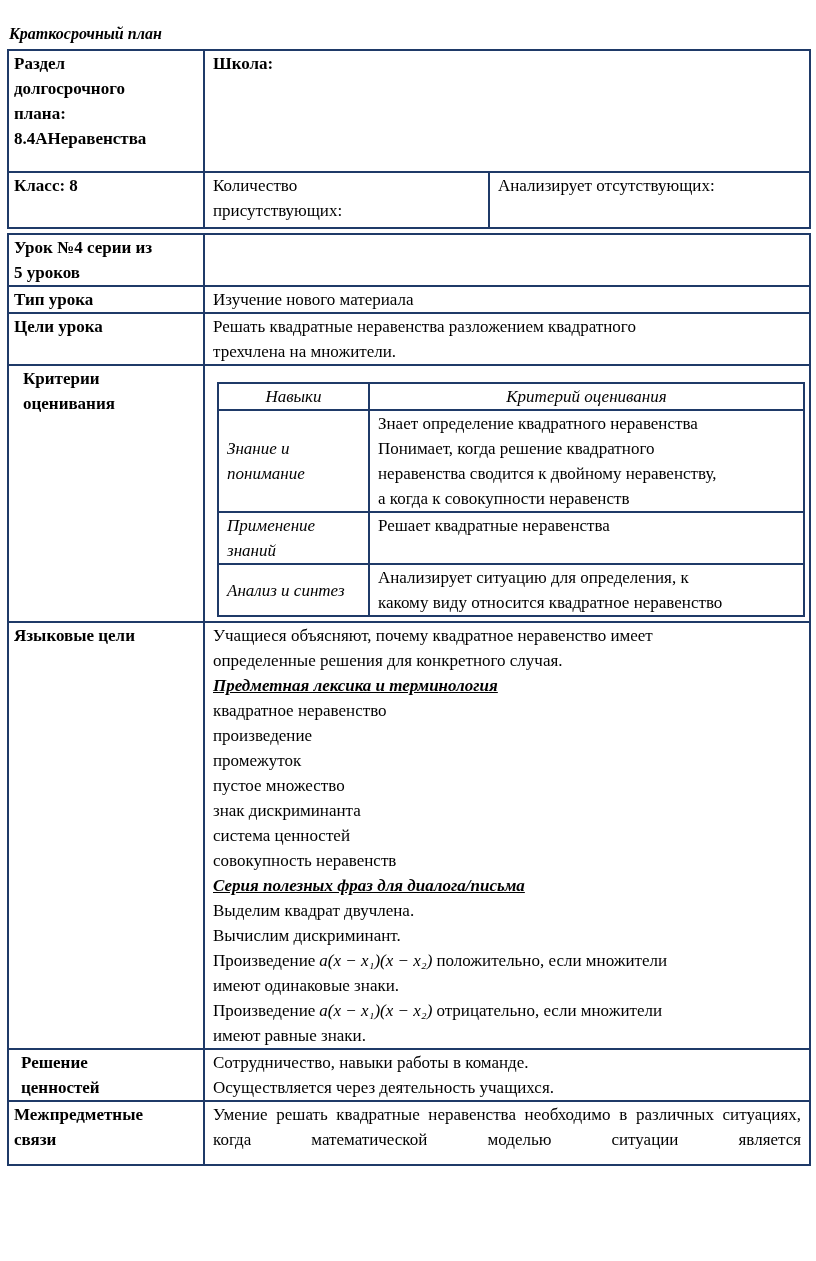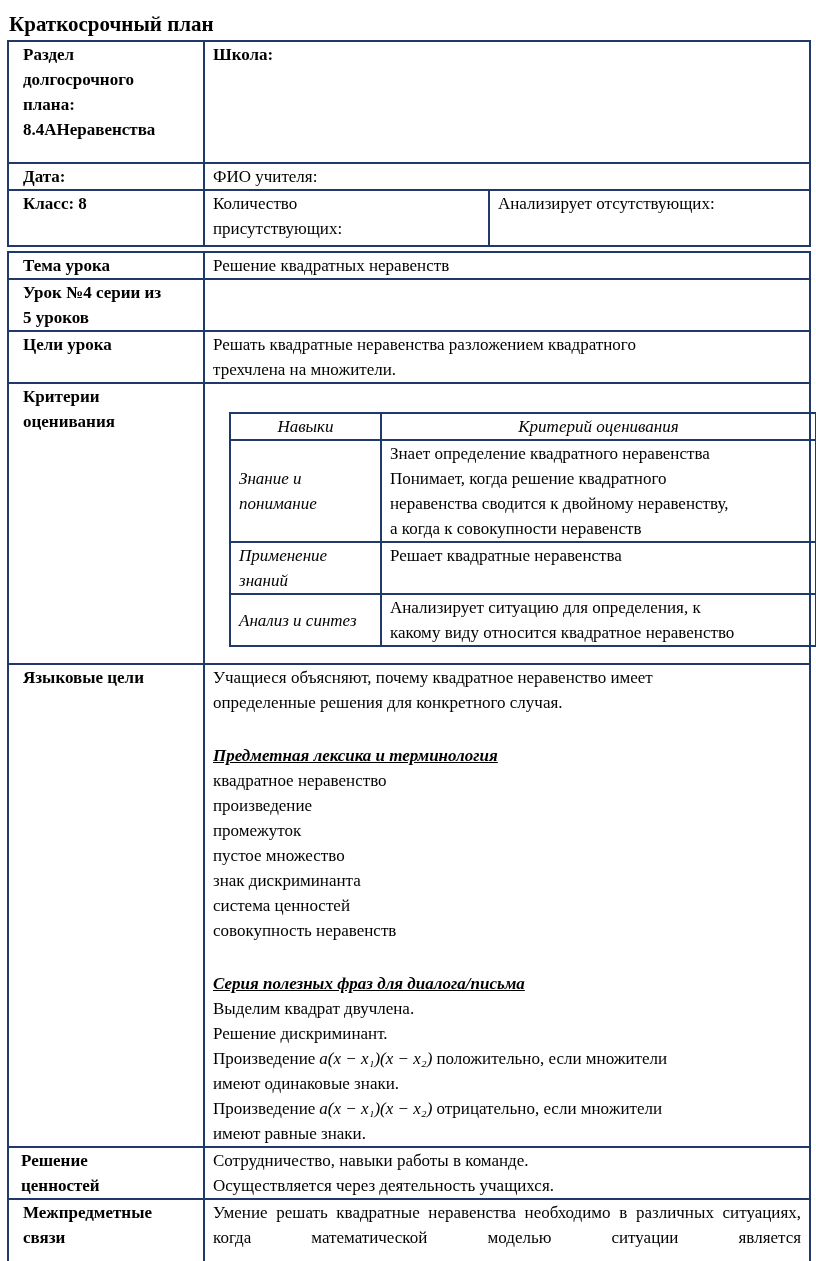--- a/index.html
+++ b/index.html
@@ -4,38 +4,38 @@
 <style>
   * { box-sizing: border-box; }
   html, body { margin: 0; padding: 0; }
   body {
     width: 816px; height: 1261px; overflow: hidden;
     background: #ffffff; color: #000000;
     font-family: "Liberation Serif", "DejaVu Serif", serif;
     font-size: 17px; line-height: 25px;
   }
   .page { padding: 4px 7px 0 7px; }
-  .doc-title { font-weight: bold; font-size: 21px; margin: 8px 0 3px 2px; }
+  .doc-title { font-weight: bold; font-size: 16px; margin: 17px 0 3px 2px; font-style: italic; }
   table.grid { border-collapse: collapse; table-layout: fixed; width: 802px; }
   table.grid > tbody > tr > td {
     border: 2px solid #1f3a68;
     vertical-align: top;
-    padding: 0 14px;
+    padding: 0 5px;
   }
   .gap { height: 4px; }
   .b { font-weight: bold; }
   .pre { white-space: pre-line; }
   .valcell { padding: 0 8px 0 8px !important; border-radius: 27px; }
   
-  .criteria-wrap { padding: 16px !important; margin-top: 8px; }
+  .criteria-wrap { padding: 4px !important; margin-top: 8px; }
   table.inner { border-collapse: collapse; table-layout: fixed; width: 586px; margin: 12px 0 0 8px; }
   table.inner td { border: 2px solid #1f3a68; padding: 0 8px; vertical-align: top; }
   table.inner .hdr { text-align: center; font-style: italic; }
   .skill { font-style: italic; vertical-align: middle !important; }
-  .heading-ital { font-weight: bold; font-style: italic; text-decoration: underline; margin-top: 28px; }
+  .heading-ital { font-weight: bold; font-style: italic; text-decoration: underline; }
   .formula { font-style: italic; padding: 0 4px; }
   .just { text-align: justify; text-align-last: justify; }
 </style>
 </head>
 <body>
 
 <div class="page">
 
   <div class="doc-title">Краткосрочный план</div>
 
@@ -46,49 +46,45 @@
         <col style="width:321px">
       </colgroup>
     <tbody>
       <tr style="height:122px">
         <td class="b pre">Раздел
 долгосрочного
 плана:
 8.4АНеравенства</td>
         <td class="b valcell" colspan="2">Школа:</td>
       </tr>
-      <tr style="height:26px">
-        <td class="b">Дата:</td>
-        <td class="valcell" colspan="2">ФИО учителя:</td>
-      </tr>
       <tr style="height:56px">
         <td class="b">Класс: 8</td>
         <td class="valcell pre">Количество
 присутствующих:</td>
         <td class="valcell">Анализирует отсутствующих:</td>
       </tr>
     </tbody>
   </table>
 
   <div class="gap"></div>
 
   <table class="grid">
     <colgroup>
         <col style="width:196px">
         <col style="width:606px">
       </colgroup>
     <tbody>
-      <tr style="height:25px">
-        <td class="b">Тема урока</td>
-        <td class="valcell">Решение квадратных неравенств</td>
-      </tr>
       <tr style="height:51px">
         <td class="b pre">Урок №4 серии из
 5 уроков</td>
         <td class="valcell"></td>
+      </tr>
+      <tr style="height:25px">
+        <td class="b">Тип урока</td>
+        <td class="valcell">Изучение нового материала</td>
       </tr>
       <tr style="height:50px">
         <td class="b">Цели урока</td>
         <td class="valcell pre">Решать квадратные неравенства разложением квадратного
 трехчлена на множители.</td>
       </tr>
       <tr style="height:239px">
         <td class="b pre" style="padding-left:14px">Критерии
 оценивания</td>
         <td class="criteria-wrap">
@@ -130,21 +126,21 @@
           <div class="heading-ital">Предметная лексика и терминология</div>
           <div>квадратное неравенство</div>
           <div>произведение</div>
           <div>промежуток</div>
           <div>пустое множество</div>
           <div>знак дискриминанта</div>
           <div>система ценностей</div>
           <div>совокупность неравенств</div>
           <div class="heading-ital">Серия полезных фраз для диалога/письма</div>
           <div>Выделим квадрат двучлена.</div>
-          <div>Решение дискриминант.</div>
+          <div>Вычислим дискриминант.</div>
           <div>
             <span>Произведение</span><span class="formula">a(x − x₁)(x − x₂)</span><span>положительно, если множители</span>
           </div>
           <div>имеют одинаковые знаки.</div>
           <div>
             <span>Произведение</span><span class="formula">a(x − x₁)(x − x₂)</span><span>отрицательно, если множители</span>
           </div>
           <div>имеют равные знаки.</div>
         </td>
       </tr>

